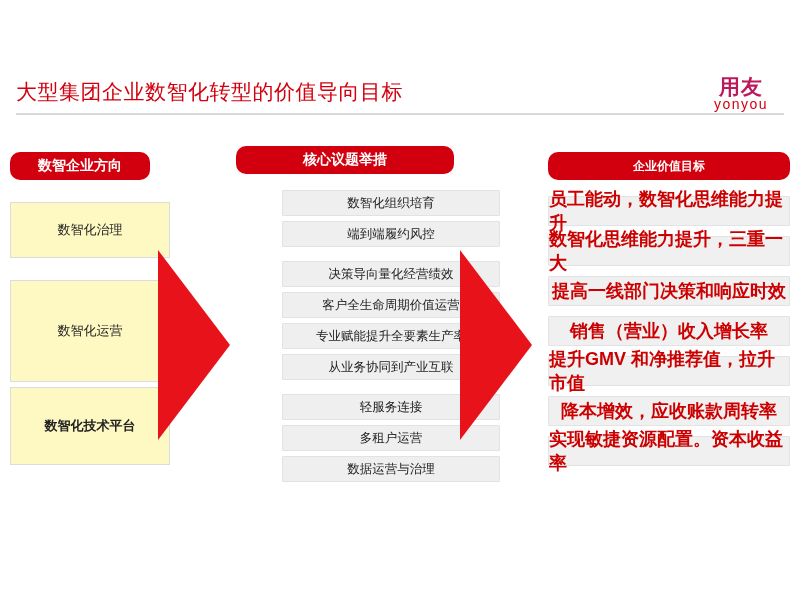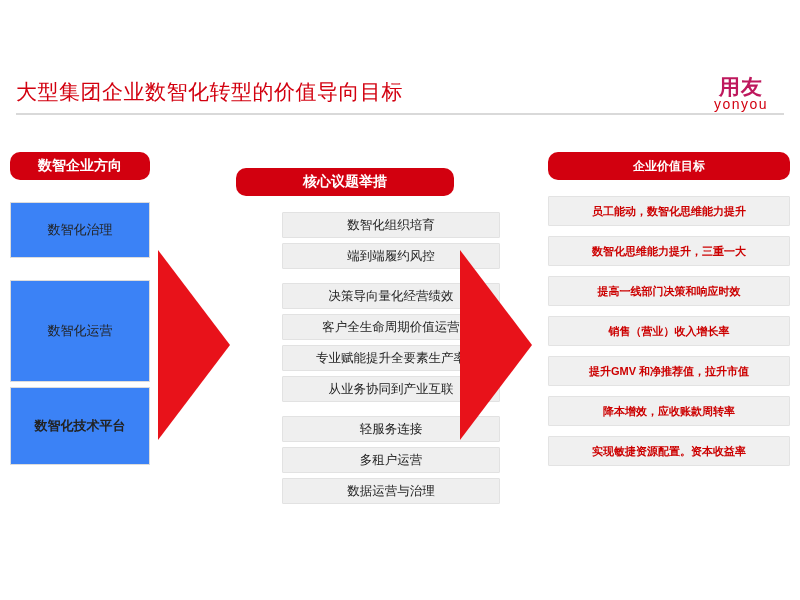--- a/index.html
+++ b/index.html
@@ -76,34 +76,34 @@
     display: flex;
     align-items: center;
     justify-content: center;
     box-sizing: border-box;
   }
 
   
   #col1 { left: 10px; top: 152px; width: 140px; }
   #col1 .col-head { width: 140px; height: 28px; font-size: 14px; }
   .c1-item {
-    width: 140px;
-    background: #3b82f6;
+    width: 160px;
+    background: #fef9c3;
     border: 1px solid #dcdcdc;
     box-sizing: border-box;
     display: flex;
     align-items: center;
     justify-content: center;
     font-size: 13px;
     color: #222222;
     margin-top: 6px;
   }
 
   
-  #col2 { left: 236px; top: 168px; width: 218px; font-family: Liberation Serif, serif; }
+  #col2 { left: 236px; top: 146px; width: 218px; font-family: Liberation Serif, serif; }
   #col2 .col-head { width: 218px; height: 28px; font-size: 14px; }
   .c2-item {
     width: 218px;
     height: 26px;
     background: #efefef;
     border: 1px solid #e2e2e2;
     box-sizing: border-box;
     display: flex;
     align-items: center;
     justify-content: center;
@@ -120,21 +120,21 @@
   #col3 .col-head { width: 242px; height: 28px; font-size: 12px; }
   .c3-item {
     width: 242px;
     height: 30px;
     background: #f0f0f0;
     border: 1px solid #e3e3e3;
     box-sizing: border-box;
     display: flex;
     align-items: center;
     justify-content: center;
-    font-size: 11px;
+    font-size: 18px;
     font-weight: bold;
     color: #cc0000;
     margin-top: 10px;
     border-radius: 1px;
   }
 
   
   .arrow {
     position: absolute;
   }

